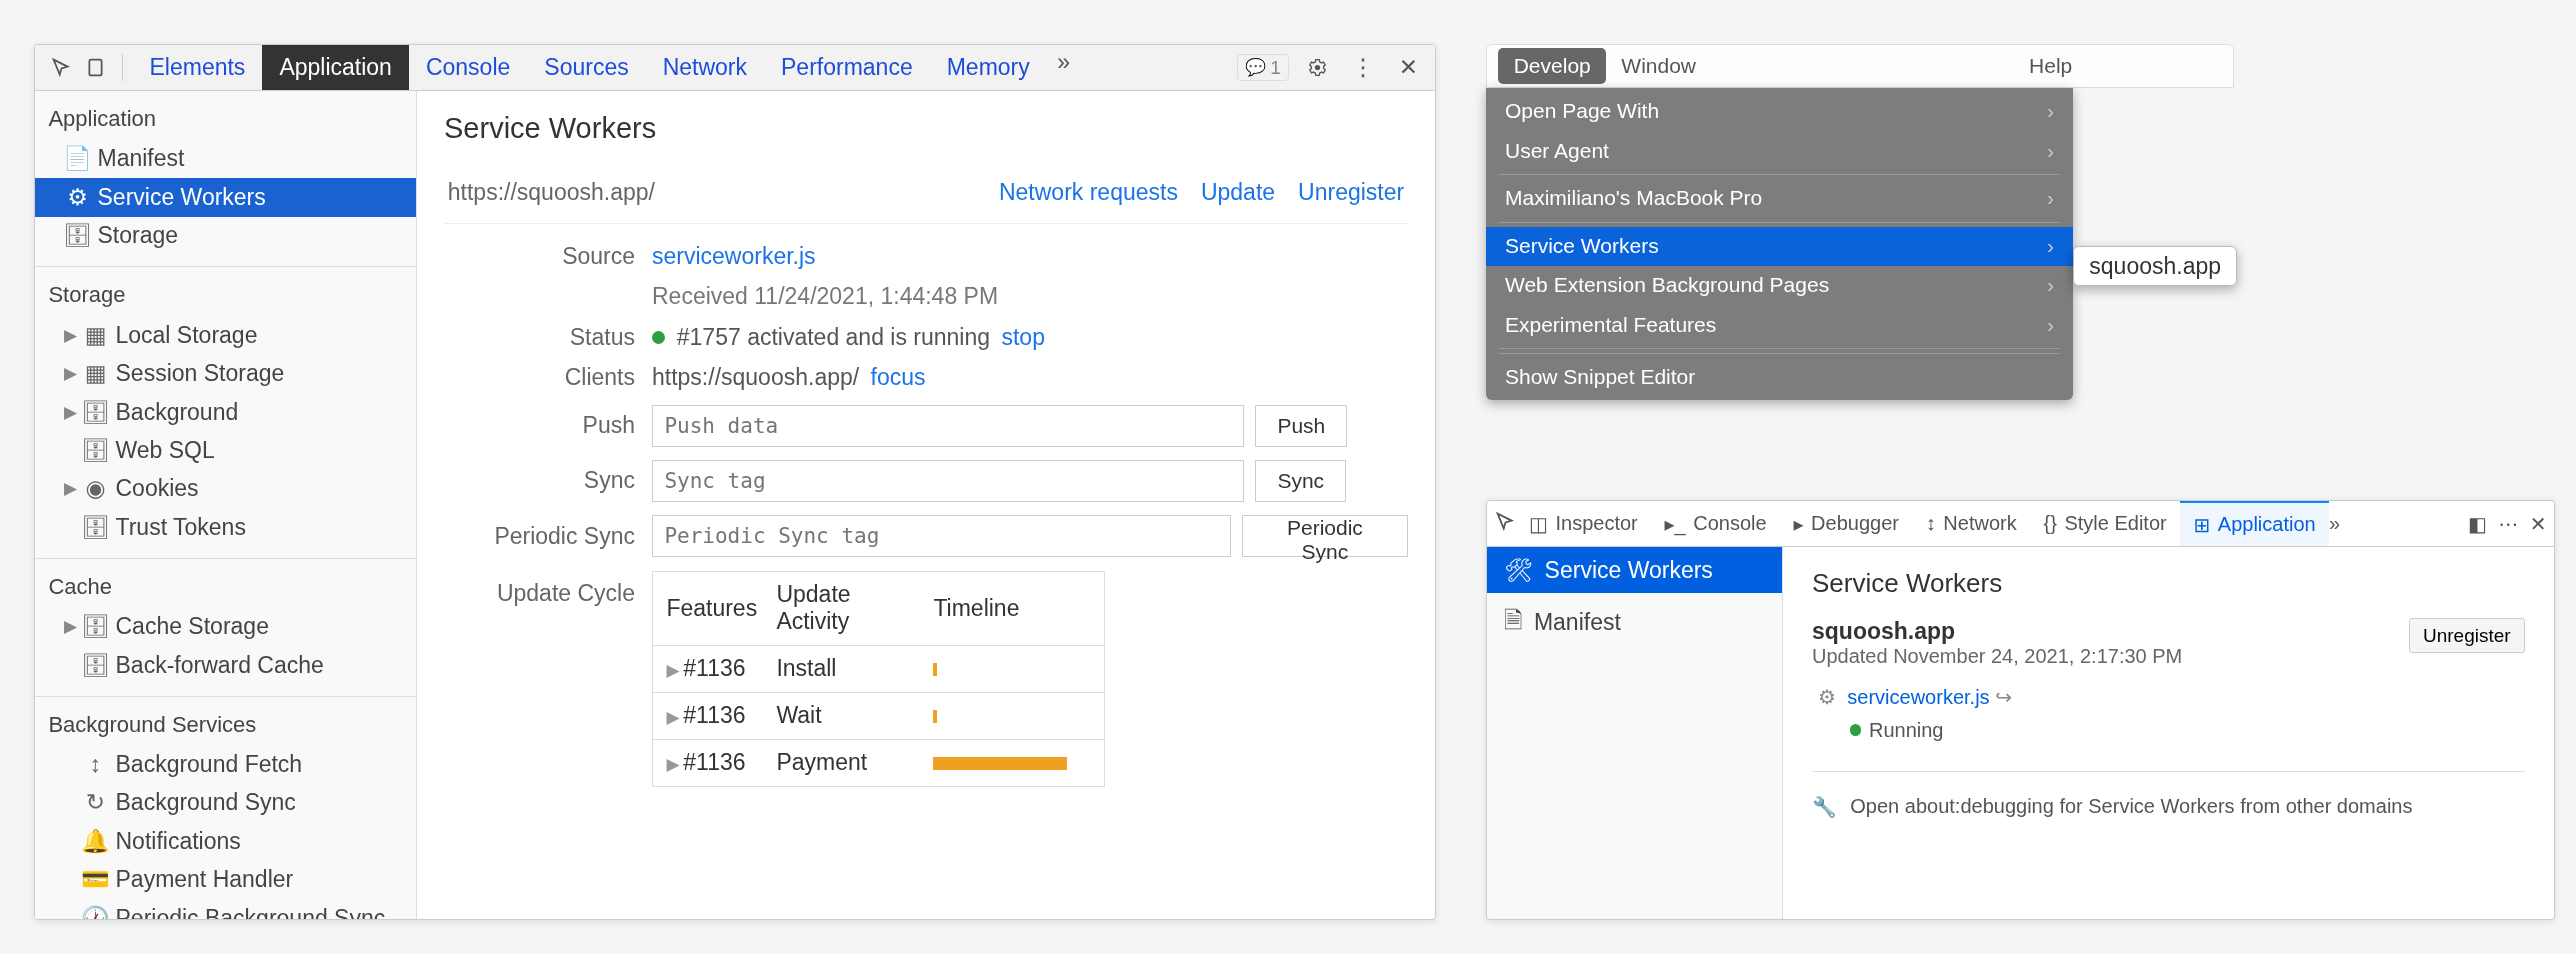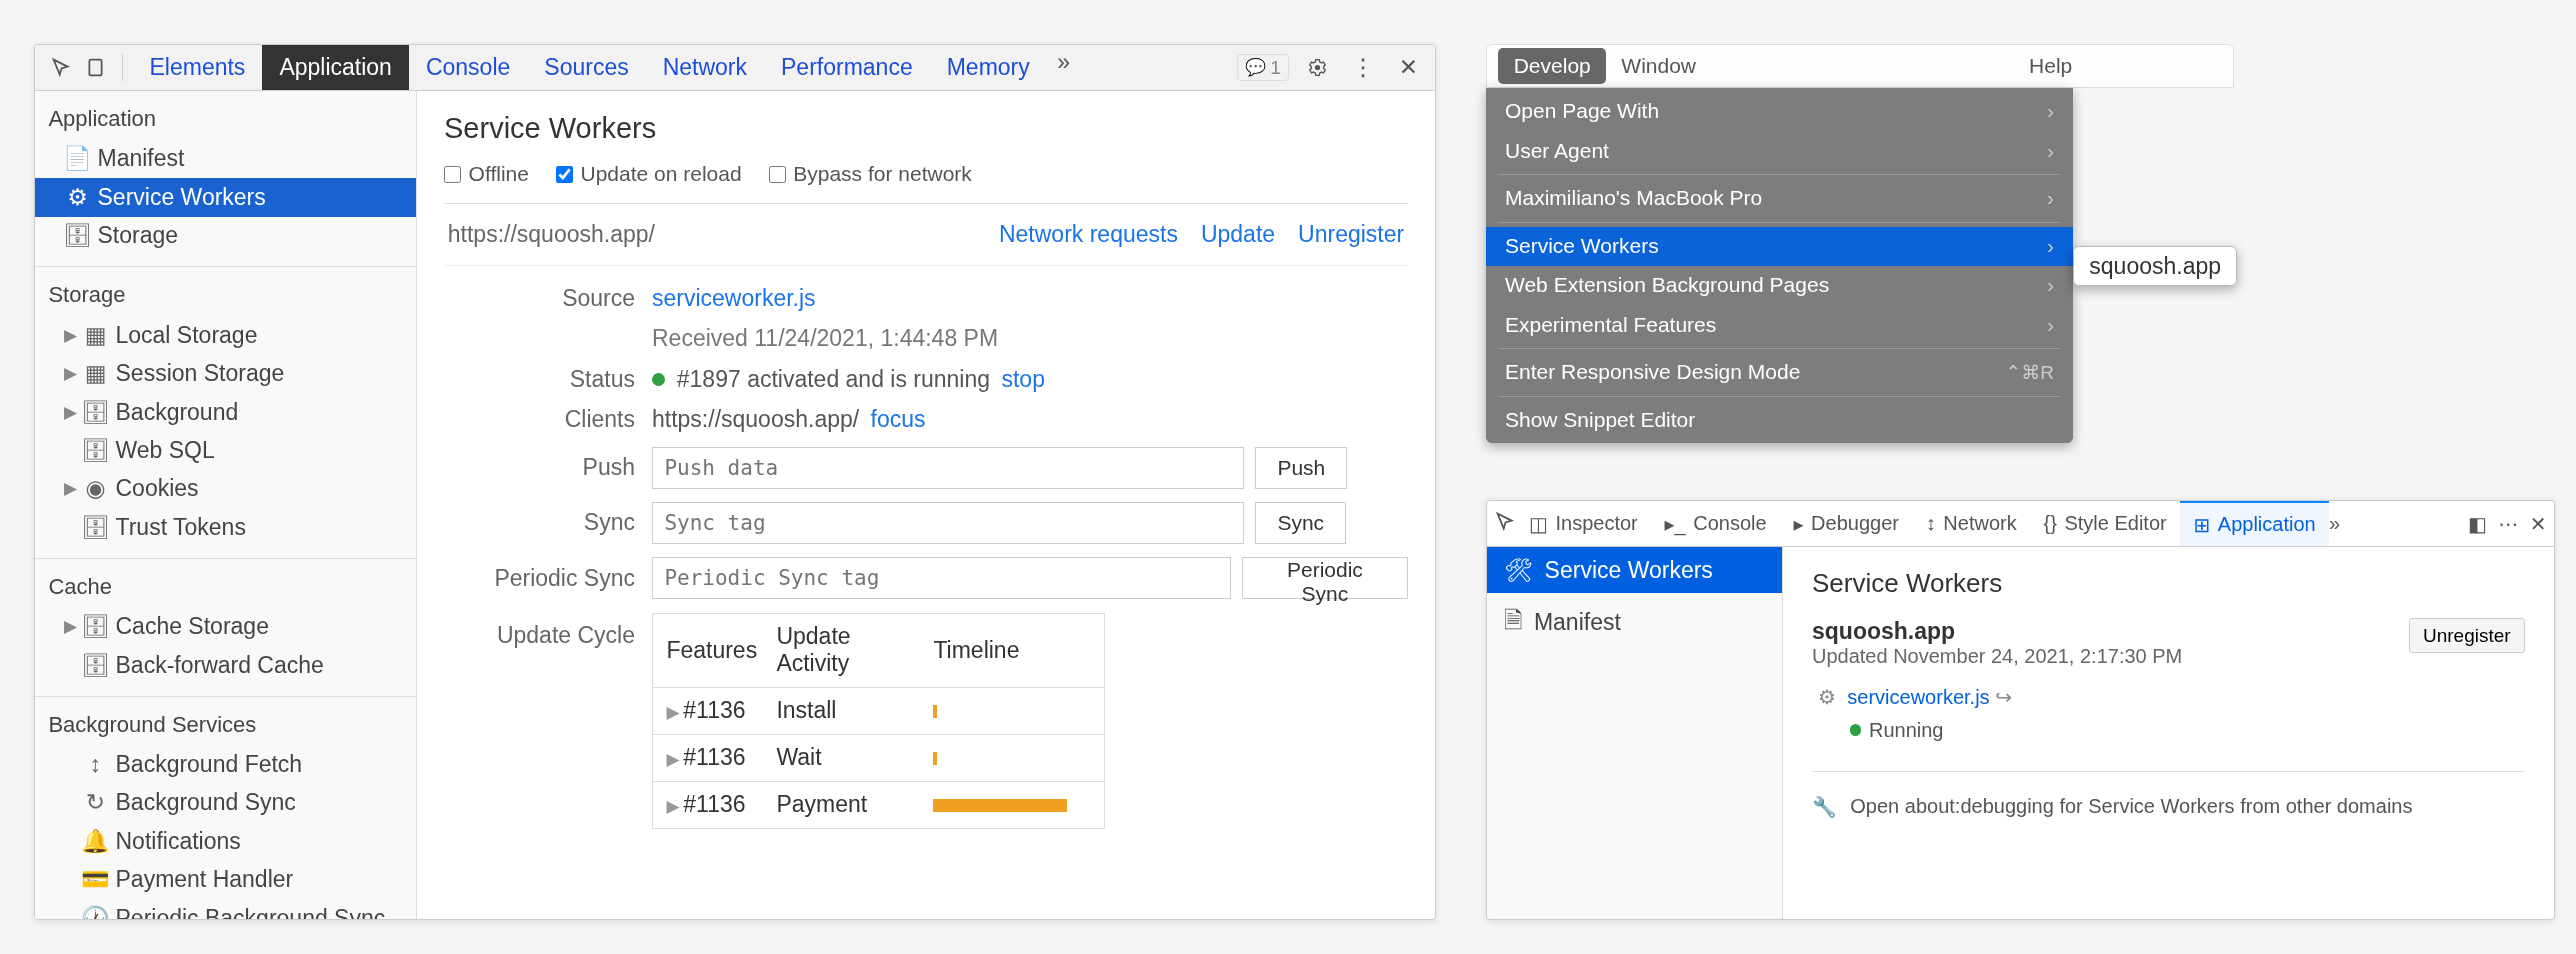--- a/index.html
+++ b/index.html
@@ -211,53 +211,39 @@
             <span>Payment Handler</span>
           </div>
         <div class="side-item nested">
             <span class="icon">🕐</span>
             <span>Periodic Background Sync</span>
           </div>
       </div>
     </div>
     <div class="chrome-main">
       <h2>Service Workers</h2>
-      <div class="checks">
-        <label>
-            <input type="checkbox" style="">
-            <span>Offline</span>
-          </label>
-        <label>
-            <input type="checkbox" checked="" style="">
-            <span>Update on reload</span>
-          </label>
-        <label>
-            <input type="checkbox" style="">
-            <span>Bypass for network</span>
-          </label>
-      </div>
       <div class="origin-bar">
         <span class="origin">https://squoosh.app/</span>
         <div class="aux">
           <span class="alink">Network requests</span>
           <span class="alink">Update</span>
           <span class="alink">Unregister</span>
         </div>
       </div>
       <div class="kv">
         <label>Source</label>
         <div class="val">
             <span class="alink">serviceworker.js</span>
           </div>
         <label></label>
           <div class="val" style="color:#777">Received 11/24/2021, 1:44:48 PM</div>
         <label>Status</label>
         <div class="val">
             <span class="status-dot"></span>
-            <span>#1897 activated and is running</span>
+            <span>#1757 activated and is running</span>
             <span class="alink">stop</span>
           </div>
         <label>Clients</label>
         <div class="val">
             <span>https://squoosh.app/</span>
             <span class="alink">focus</span>
           </div>
         <label>Push</label>
         <div class="val">
             <input placeholder="Push data" style="">
@@ -328,24 +314,20 @@
       </div>
       <div class="dd-item">
         <span>Web Extension Background Pages</span>
         <span class="chev">›</span>
       </div>
       <div class="dd-item">
         <span>Experimental Features</span>
         <span class="chev">›</span>
       </div>
       <div class="dd-sep"></div>
-      <div class="dd-item">
-        <span>Enter Responsive Design Mode</span>
-        <span class="short">⌃⌘R</span>
-      </div>
       <div class="dd-sep"></div>
       <div class="dd-item">
         <span>Show Snippet Editor</span>
       </div>
     </div>
   <div class="submenu">squoosh.app</div>
 </div>
 
 <div class="firefox">
   <div class="ff-toolbar">

